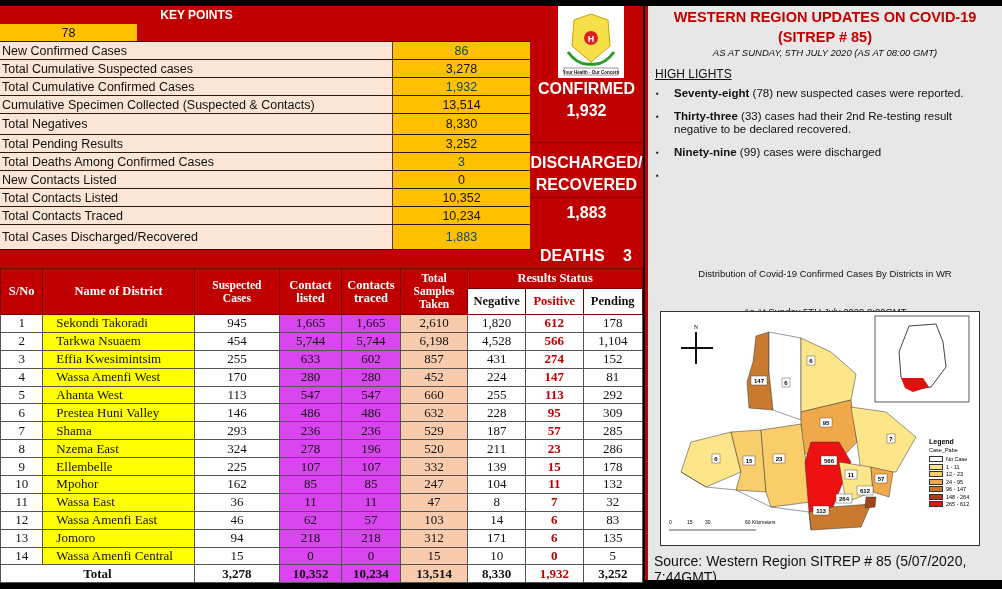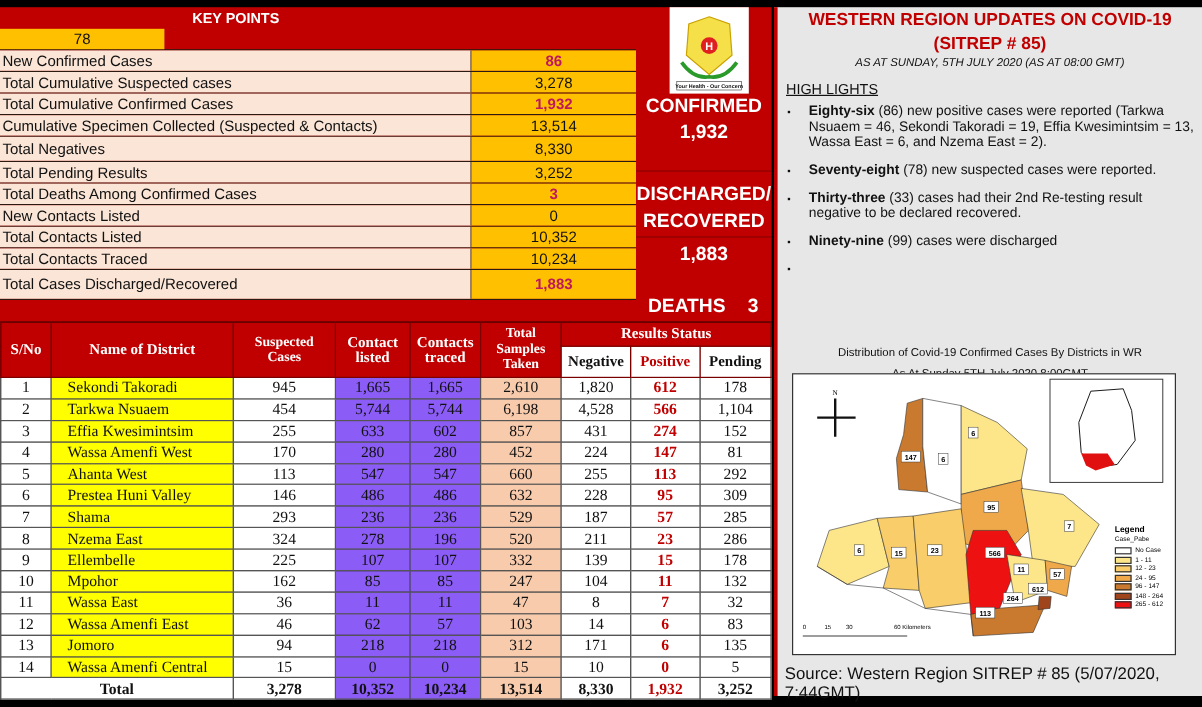--- a/index.html
+++ b/index.html
@@ -6,46 +6,46 @@
   body { width: 1002px; height: 589px; background: #000; position: relative; overflow: hidden; font-family: "Liberation Sans", sans-serif; }
   
   #kp { position: absolute; left: 0; top: 6px; width: 530px; height: 262px; background: #c00000; }
   #kp .title { position: absolute; left: 0; top: 0; width: 393px; height: 18px; color: #fff; font-weight: bold; font-size: 12px; text-align: center; line-height: 18px; }
   #kp .rows { position: absolute; left: 0; top: 18px; width: 530px; }
   .kp-row { display: flex; height: 18px; border-bottom: 1px solid #2a1a10; }
   .kp-row.tall { height: 21px; }
   .kp-row.xtall { height: 25px; }
   .kp-label { width: 393px; background: #fbe5d6; color: #111; font-size: 12.5px; padding-left: 2px; display: flex; align-items: center; border-right: 1px solid #5a3a20; }
   .kp-val { width: 137px; background: #ffc000; color: #111; font-size: 12.5px; display: flex; align-items: center; justify-content: center; }
-  .kp-val.red { color: #be185d; font-weight: bold; }
+  .kp-val.red { color: #0c4a6e; font-weight: normal; }
   
   #summary { position: absolute; left: 530px; top: 6px; width: 113px; height: 262px; background: #c00000; color: #fff; text-align: center; font-weight: bold; }
   #logo { position: absolute; left: 28px; top: 0; width: 66px; height: 72px; background: #fff; }
   #summary .s-text { position: absolute; left: 0; width: 113px; font-size: 16px; }
   .s-div { position: absolute; left: 0; width: 113px; height: 1px; background: #8a0000; }
   
   #right { position: absolute; left: 645px; top: 6px; width: 357px; height: 574px; background: #e7e7e7; border-left: 3px solid #c00000; }
   #right .rtitle { text-align: center; color: #c00000; font-weight: bold; font-size: 14.5px; line-height: 17px; margin-top: 3px; }
   #right .rsub { text-align: center; font-style: italic; font-size: 9.5px; color: #111; margin-top: 1px; }
   #right .hl { font-weight: normal; text-decoration: underline; font-size: 12px; margin: 9px 0 0 7px; color: #111; }
   #right ul { list-style: none; margin: 6px 6px 0 6px; }
   #right li { position: relative; padding-left: 20px; font-size: 11.5px; line-height: 13px; color: #111; margin-bottom: 10px; }
   #right li::before { content: "▪"; position: absolute; left: 2px; top: 0; font-size: 8px; }
-  #right .dist { text-align: center; font-size: 9.5px; color: #111; margin-top: 21px; }
+  #right .dist { text-align: center; font-size: 9.5px; color: #111; }
   #right .dist2 { text-align: center; font-size: 9.5px; color: #111; margin-top: 26px; }
   #map { position: absolute; left: 12px; top: 305px; width: 320px; height: 235px; background: #fff; border: 1px solid #333; }
   #right .source { position: absolute; left: 6px; top: 547px; font-size: 14px; color: #111; }
   
   #tbl { position: absolute; left: 0; top: 268px; width: 643px; border-collapse: collapse; font-family: "Liberation Serif", serif; }
   #tbl th { background: #c00000; color: #fff; font-weight: bold; font-size: 12.5px; line-height: 13px; border: 1px solid #7a0000; }
   #tbl th.white { background: #fff; color: #111; font-size: 12.5px; }
   #tbl th.white.pos { color: #c00000; }
   #tbl td { font-size: 13px; height: 17.9px; text-align: center; border: 1px solid #555; background: #fff; color: #111; padding: 0; line-height: 16px; }
   #tbl td.name { background: #ffff00; text-align: left; padding-left: 13px; }
-  #tbl td.green { background: #8b5cf6; }
+  #tbl td.green { background: #d946ef; }
   #tbl td.peach { background: #f8cbad; }
   #tbl td.pos { color: #c00000; font-weight: bold; }
   #tbl tr.total td { font-weight: bold; }
   .legend-item { display: flex; align-items: center; font-size: 5.5px; font-family: "Liberation Sans", sans-serif; margin-bottom: 1.5px; }
   .legend-item span.sw { width: 14px; height: 6px; border: 1px solid #333; margin-right: 3px; }
 </style>
 </head>
 <body>
 
 <div id="kp">
@@ -124,21 +124,20 @@
     <span style="margin-left:14px">3</span>
   </div>
 </div>
 
 <div id="right">
   <div class="rtitle">WESTERN REGION UPDATES ON COVID-19</div>
   <div class="rtitle">(SITREP # 85)</div>
   <div class="rsub">AS AT SUNDAY, 5TH JULY 2020 (AS AT 08:00 GMT)</div>
   <div class="hl">HIGH LIGHTS</div>
   <ul id="hl-list">
-      <li><b>Eighty-six</b><span> (86) new positive cases were reported (Tarkwa Nsuaem = 46, Sekondi Takoradi = 19, Effia Kwesimintsim = 13, Wassa East = 6, and Nzema East = 2).</span></li>
       <li><b>Seventy-eight</b><span> (78) new suspected cases were reported.</span></li>
       <li><b>Thirty-three</b><span> (33) cases had their 2nd Re-testing result negative to be declared recovered.</span></li>
       <li><b>Ninety-nine</b><span> (99) cases were discharged</span></li>
       <li style="height: 13px;"><b></b><span></span></li>
     </ul>
   <div class="dist" style="position:absolute; top:262px; left:0; width:100%;">Distribution of Covid-19 Confirmed Cases By Districts in WR</div>
   <div class="dist2" style="position:absolute; top:274px; left:0; width:100%;">As At Sunday 5TH July 2020 8:00GMT</div>
 
   <div id="map">
     <svg width="318" height="233" viewBox="0 0 318 233" id="map-svg">

